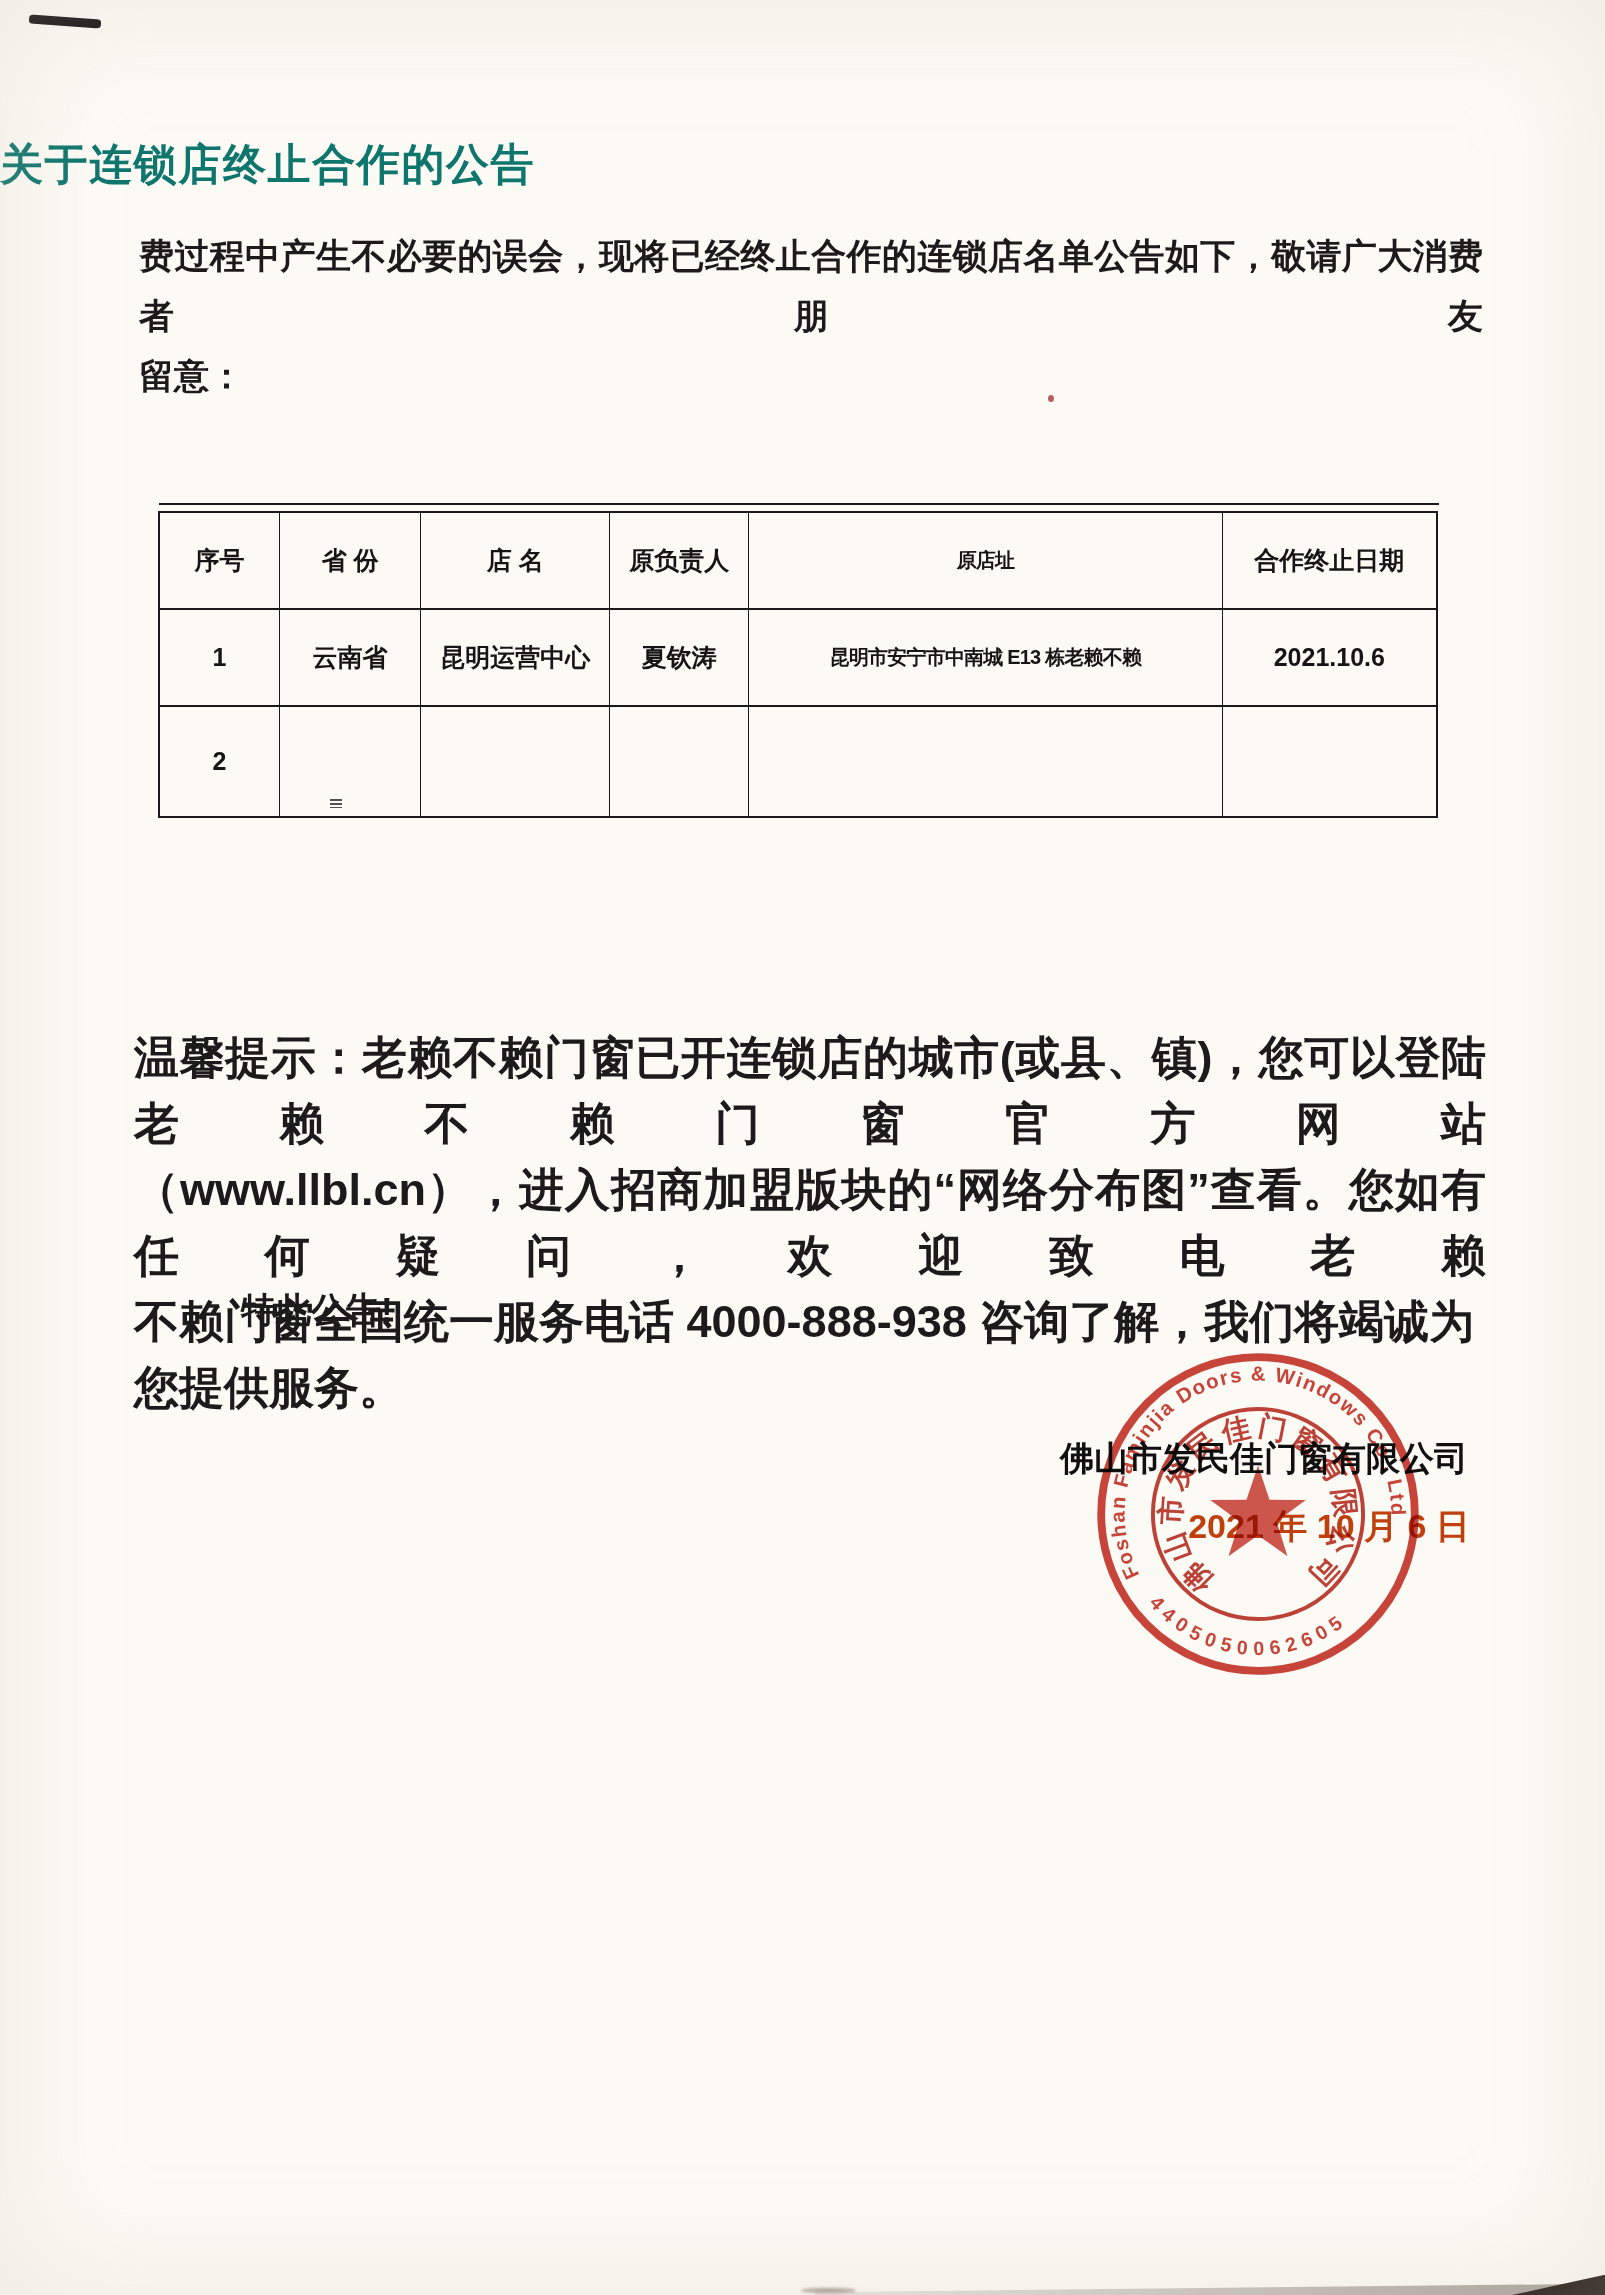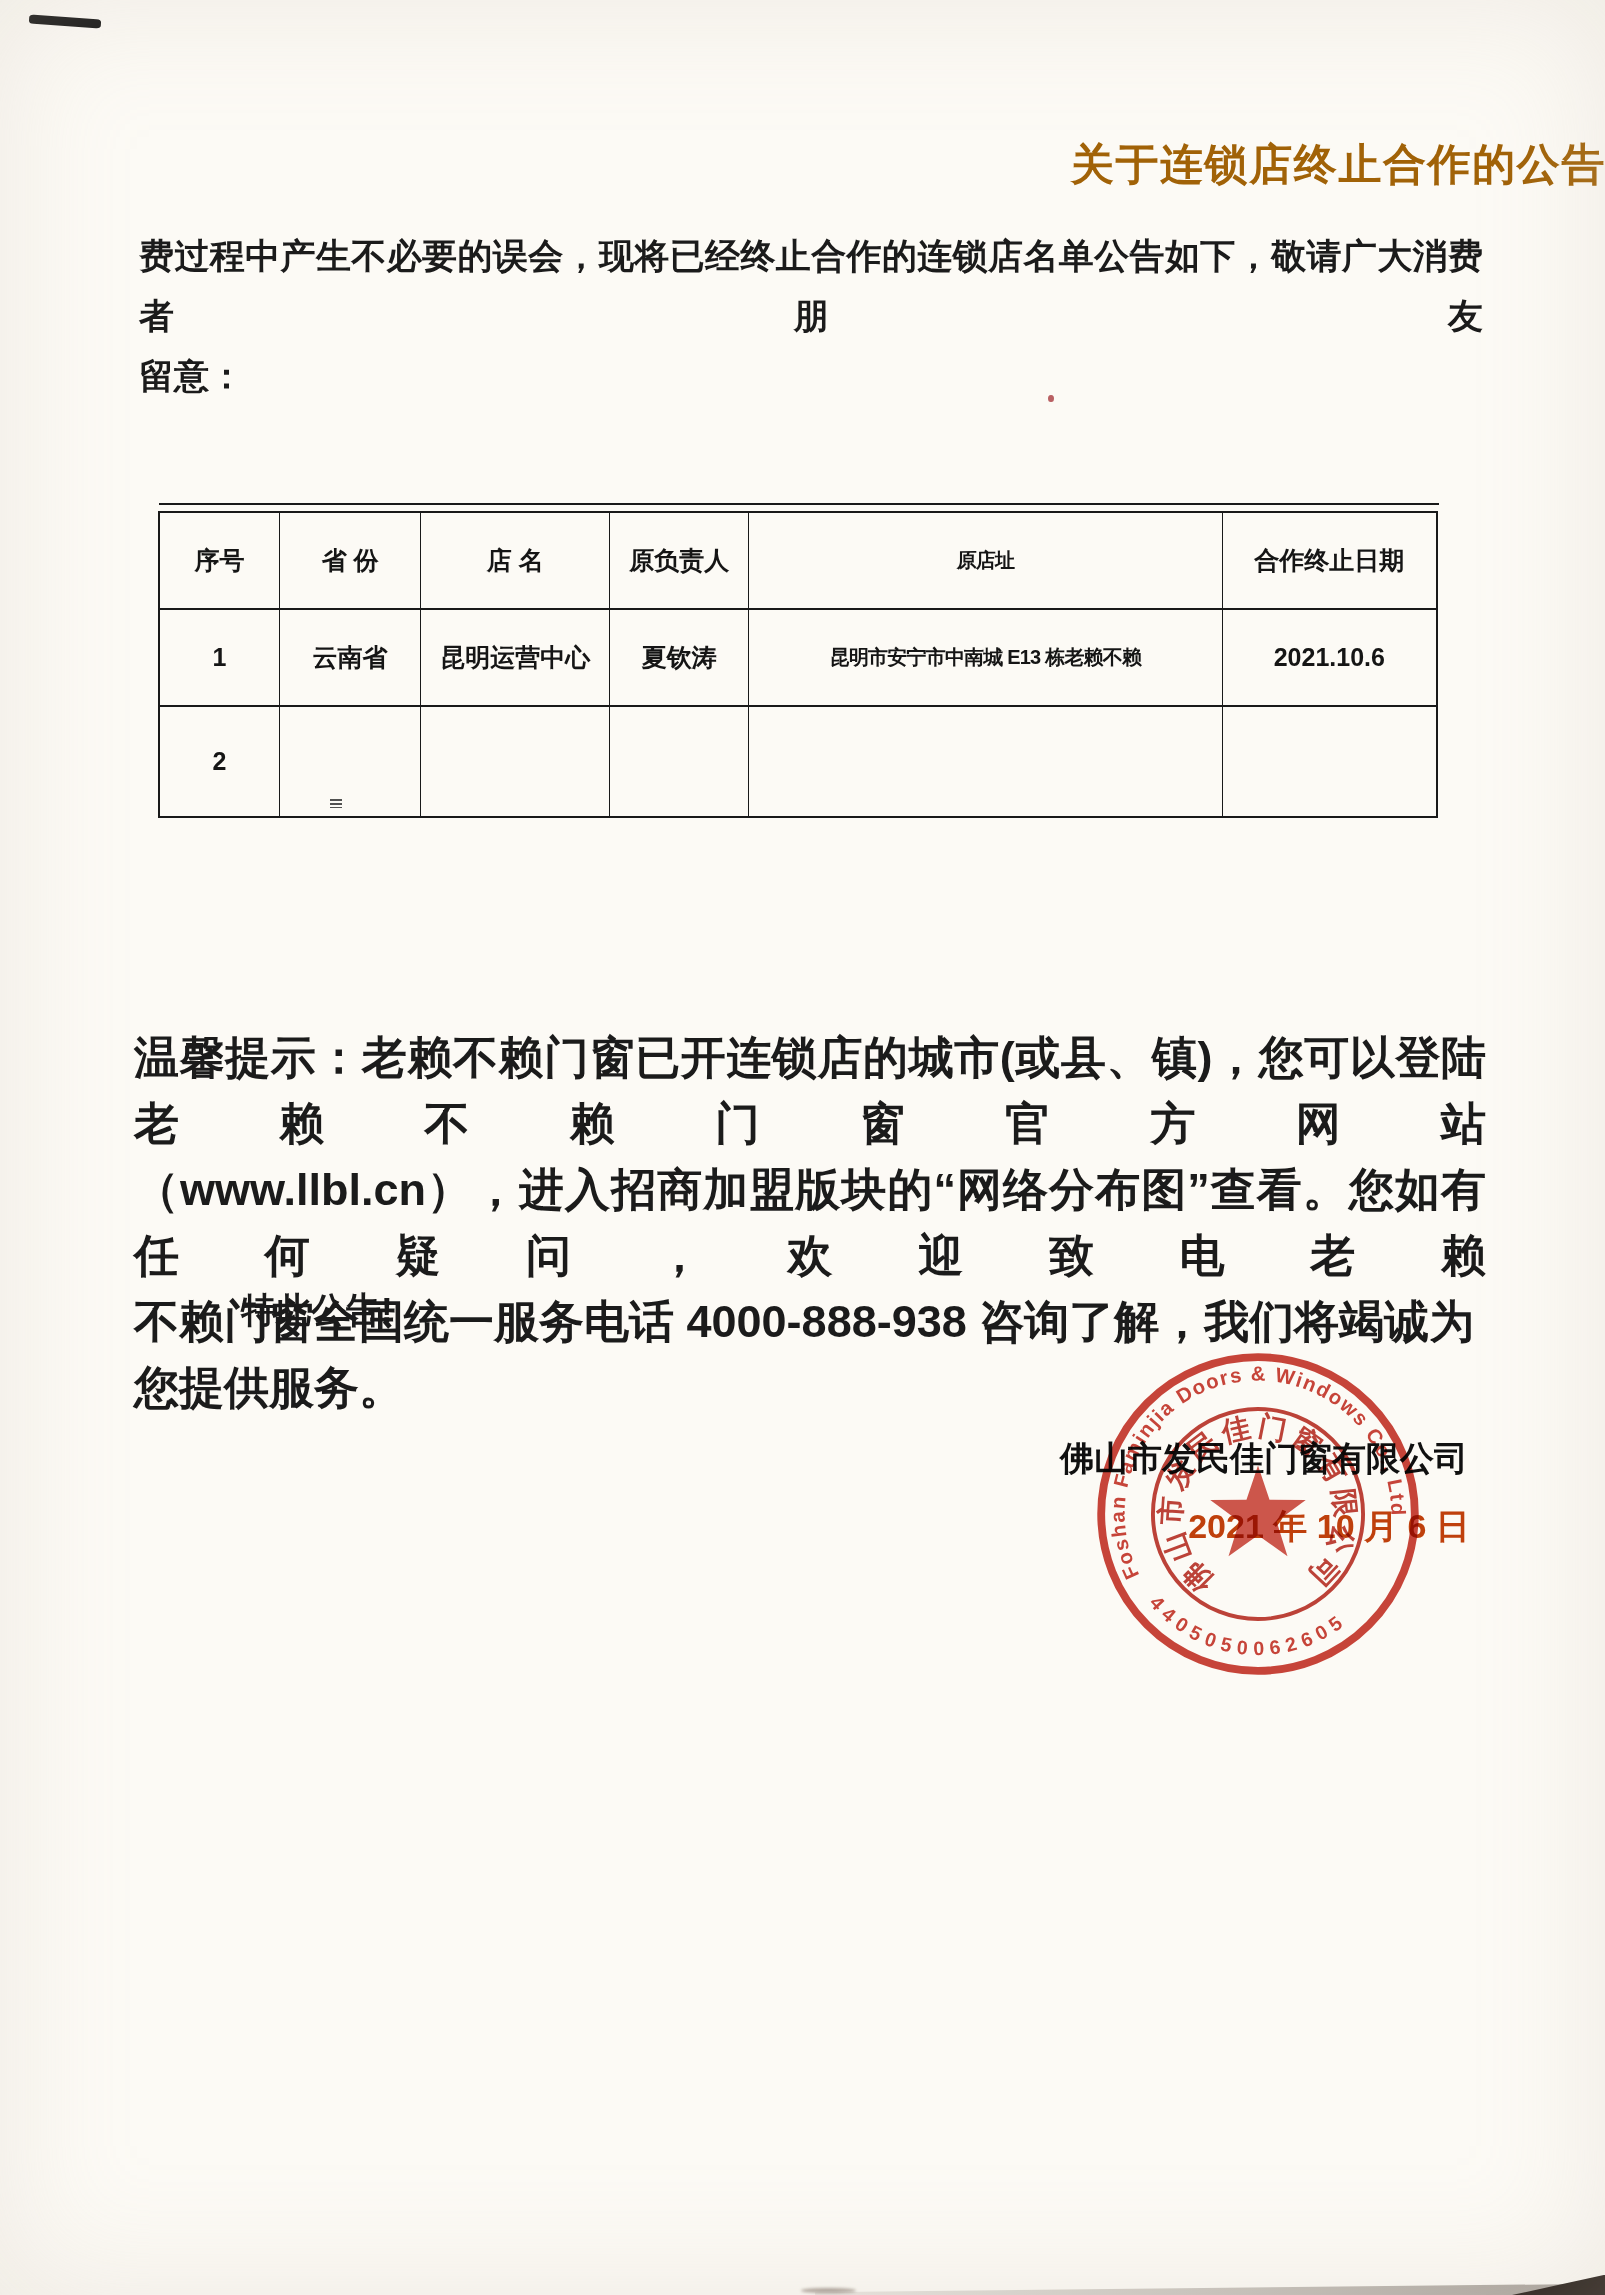--- a/index.html
+++ b/index.html
@@ -37,22 +37,22 @@
     position:absolute;right:0;bottom:0;width:94px;height:20.4px;
     background:#241c17;
     clip-path:polygon(0 100%,100% 0,100% 100%);
   }
   .smudge{
     position:absolute;left:801px;bottom:1.6px;width:55px;height:5.5px;
     background:rgba(80,60,48,0.45);border-radius:50%;filter:blur(1.6px);
   }
   
   .doc-title{
-    position:absolute;left:0;right:0;top:136px;text-align:right;
-    font-size:43px;font-weight:700;letter-spacing:1.6px;color:#a16207;
+    position:absolute;left:0;right:0;top:136px;text-align:left;
+    font-size:43px;font-weight:700;letter-spacing:1.6px;color:#0f766e;
   }
   .intro{
     position:absolute;left:139px;width:1344px;top:226px;
     font-size:35px;line-height:60px;font-weight:600;
   }
   .line-just{text-align:justify;text-align-last:justify;}
   .line-indent{text-indent:71px;}
   .tbl-topline{
     position:absolute;left:159px;top:503px;width:1280px;height:2.4px;background:#191919;
   }

